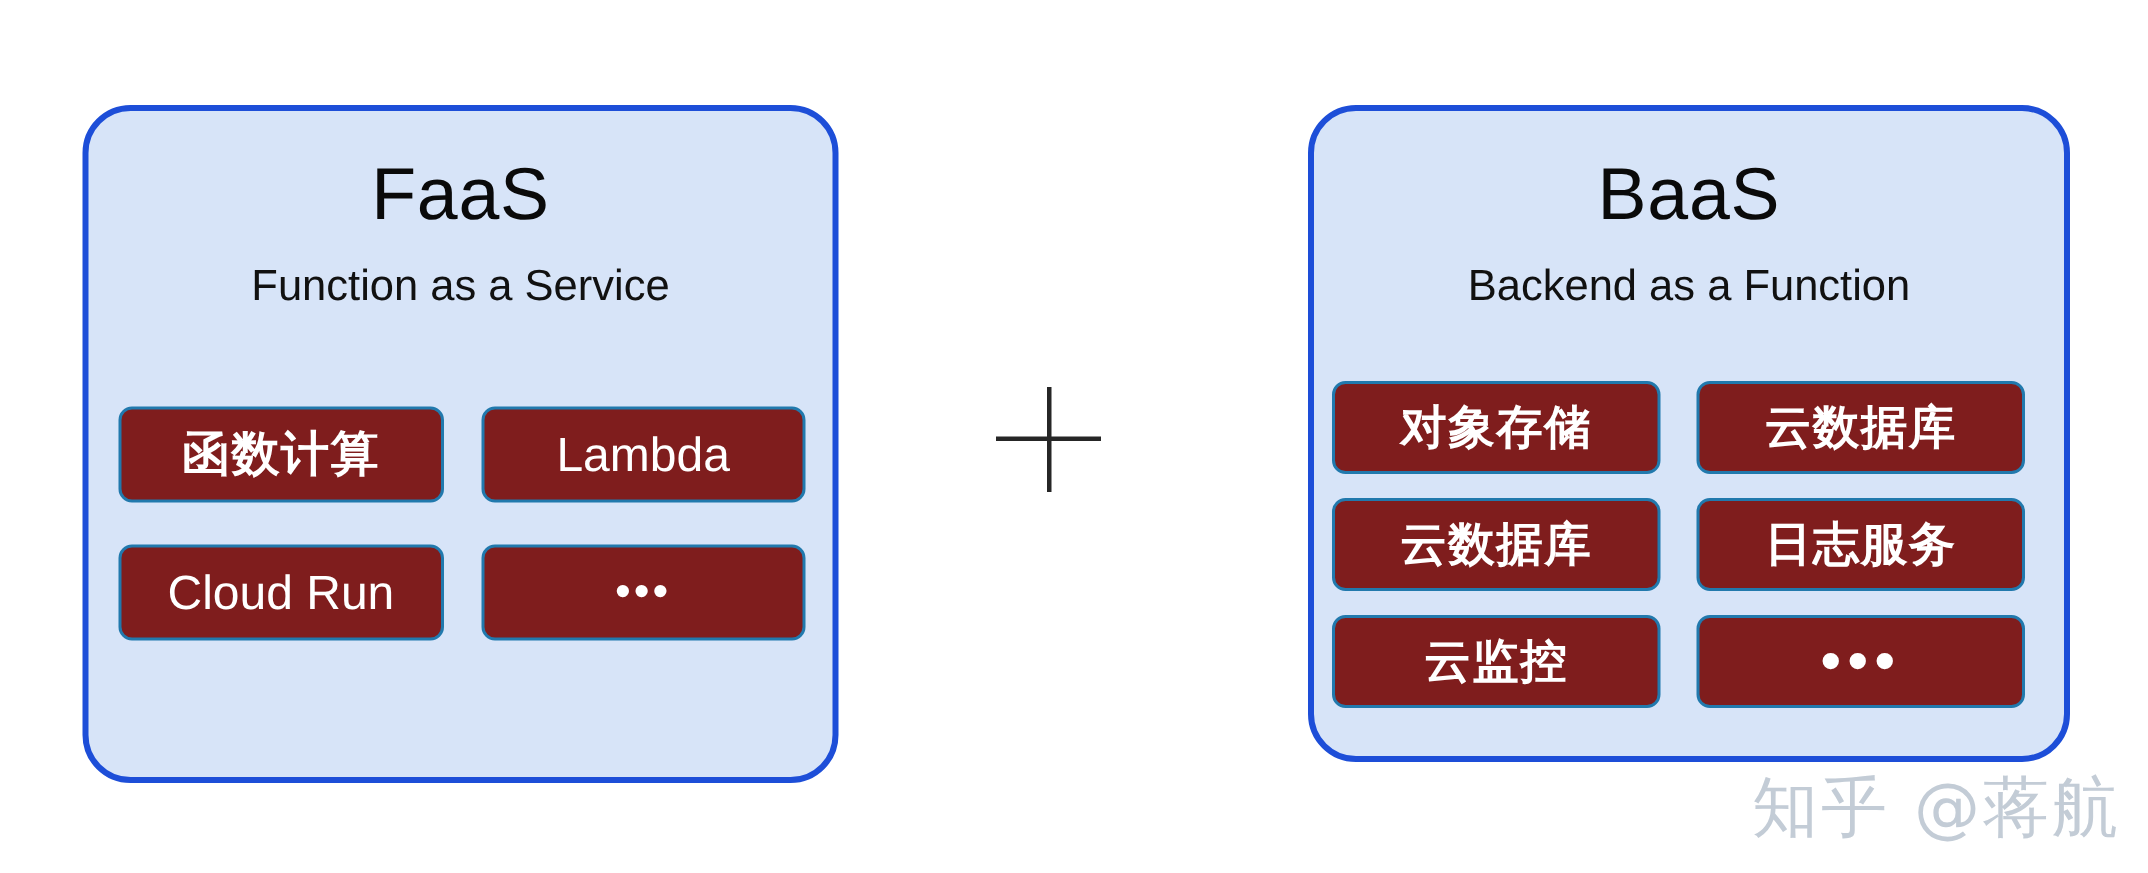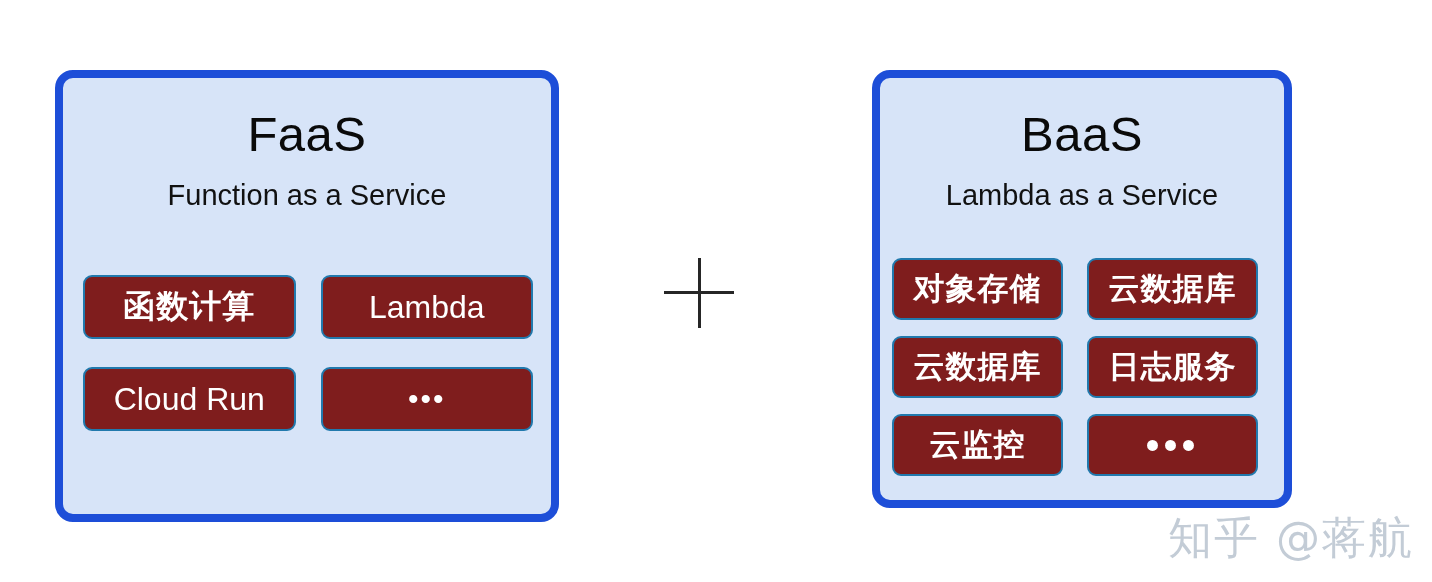--- a/index.html
+++ b/index.html
@@ -19,33 +19,33 @@
     width: 1432px;
     height: 582px;
     background: #ffffff;
   }
 
   
   .panel {
     position: absolute;
     box-sizing: border-box;
     background: #d7e4f8;
-    border: 8px solid #1d4ed8;
-    border-radius: 18px;
+    border: 4px solid #1d4ed8;
+    border-radius: 32px;
   }
   #panel-faas {
     left: 55px;
     top: 70px;
     width: 504px;
     height: 452px;
   }
   #panel-baas {
     left: 872px;
     top: 70px;
-    width: 420px;
+    width: 508px;
     height: 438px;
     padding-left: 36px;
   }
 
   .panel-head {
     position: absolute;
     left: 0;
     right: 0;
     text-align: center;
   }
@@ -186,21 +186,21 @@
   </div>
 
   <div id="plus-sign" aria-label="+">
     <div class="bar-h"></div>
     <div class="bar-v"></div>
   </div>
 
   <div class="panel" id="panel-baas">
     <div class="panel-head">
       <div class="panel-title">BaaS</div>
-      <div class="panel-subtitle">Lambda as  a Service</div>
+      <div class="panel-subtitle">Backend as  a Function</div>
     </div>
 
     <div class="chip-grid" id="grid-baas">
       <div class="chip cjk">对象存储</div>
       <div class="chip cjk">云数据库</div>
       <div class="chip cjk">云数据库</div>
       <div class="chip cjk">日志服务</div>
       <div class="chip cjk">云监控</div>
       <div class="chip">
         <span class="dots-lg">•••</span>

